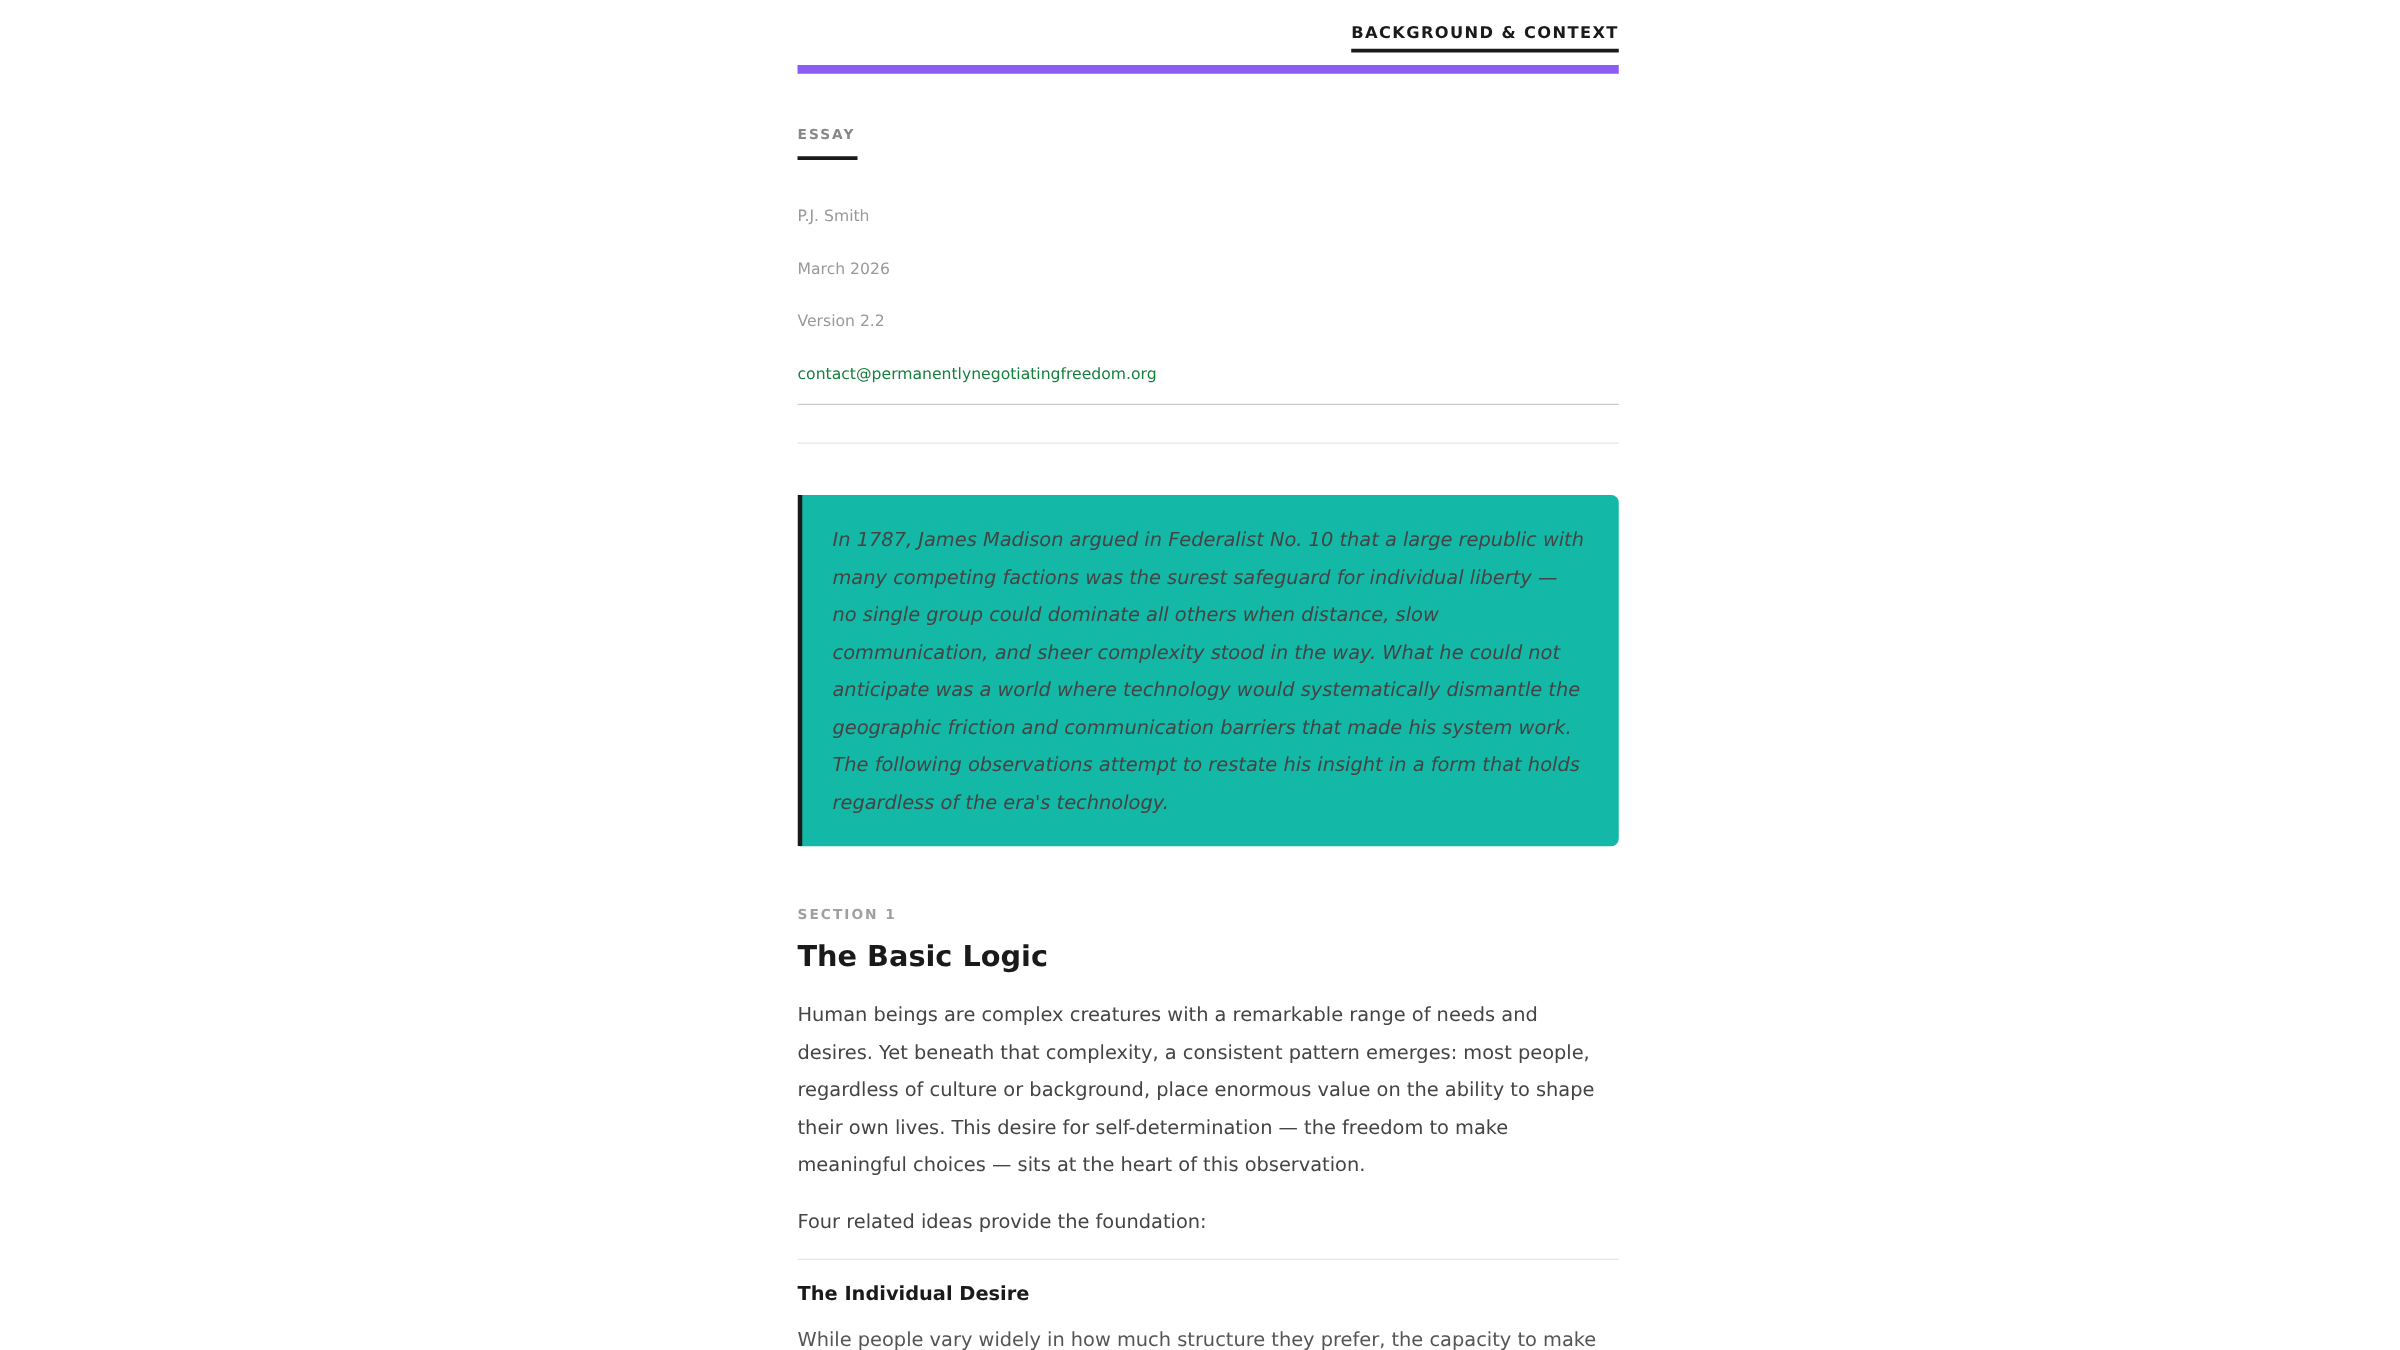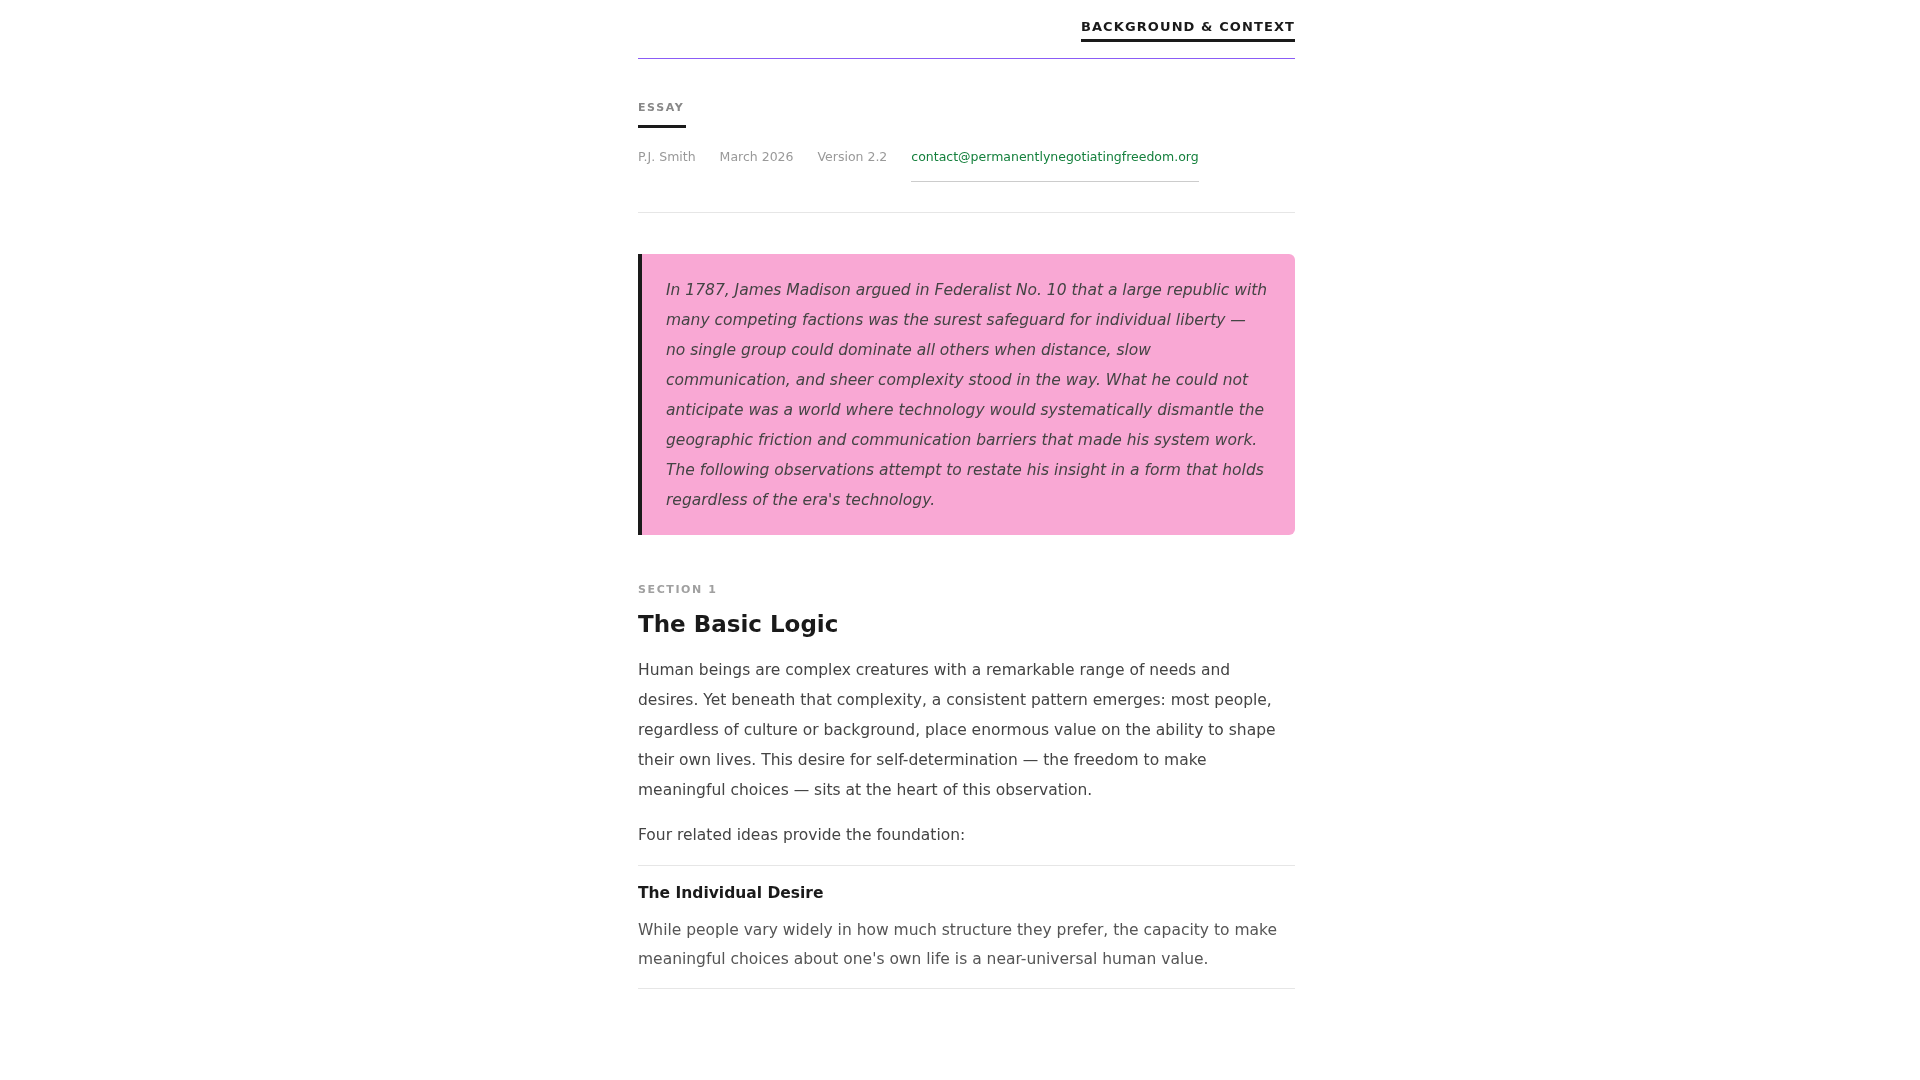--- a/index.html
+++ b/index.html
@@ -1,31 +1,31 @@
 <!DOCTYPE html>
 <html><head>
   <meta charset="utf-8">
   <style>
     * { box-sizing: border-box; margin: 0; padding: 0; }
     html, body { width: 1920px; height: 1080px; overflow: hidden; background: #ffffff; }
     body { font-family: "DejaVu Sans", sans-serif; color: #1a1a1a; }
     .column { position: absolute; left: 638px; width: 657px; top: 0; }
 
-    .topnav { height: 59px; border-bottom: 1px solid #8b5cf6; display: flex; justify-content: flex-end; }
+    .topnav { height: 59px; border-bottom: 7px solid #8b5cf6; display: flex; justify-content: flex-end; }
     .topnav a { display: inline-block; margin-top: 18px; height: 24px; font-size: 13px; font-weight: bold; letter-spacing: 1.1px; color: #1a1a1a; text-decoration: none; border-bottom: 3px solid #1a1a1a; line-height: 17px; }
 
     .header { padding-top: 42px; border-bottom: 1px solid #e6e6e6; padding-bottom: 30px; }
     .kicker { font-size: 11px; font-weight: bold; letter-spacing: 1.6px; color: #888888; line-height: 13px; }
     .title { font-size: 35px; font-weight: bold; color: #1a1a1a; margin-top: 17px; line-height: 42px; }
     .title-rule { width: 48px; height: 3px; background: #1a1a1a; margin-top: 11px; }
     .subtitle { font-size: 22px; font-weight: bold; color: #1a1a1a; margin-top: 16px; line-height: 28px; }
-    .meta { display: flex; gap: 24px; margin-top: 20px; font-size: 12.5px; color: #999999; line-height: 18px; }
+    .meta { display: flex; gap: 24px; margin-top: 36px; font-size: 12.5px; color: #999999; line-height: 18px; flex-direction: column; }
     .meta .email { color: #15803d; text-decoration: none; border-bottom: 1px solid #cccccc; padding-bottom: 15px; }
 
-    .epigraph { margin-top: 41px; background: #f9a8d4; border-left: 4px solid #1a1a1a; border-radius: 0 6px 6px 0; padding: 21px 26px 20px 24px; }
+    .epigraph { margin-top: 41px; background: #14b8a6; border-left: 4px solid #1a1a1a; border-radius: 0 6px 6px 0; padding: 21px 26px 20px 24px; }
     .epigraph p { font-style: italic; font-size: 15.5px; line-height: 30px; color: #444444; }
 
     .section { margin-top: 48px; }
     .section-label { font-size: 11px; font-weight: bold; letter-spacing: 1.6px; color: #a0a0a0; line-height: 13px; }
     .section-title { font-size: 23px; font-weight: bold; color: #1a1a1a; margin-top: 13px; line-height: 30px; }
     .body-text { font-size: 15.5px; line-height: 30px; color: #444444; margin-top: 16px; }
     .body-text.lead-in { margin-top: 15px; }
 
     .idea { border-top: 1px solid #e6e6e6; margin-top: 15px; padding-top: 16px; padding-bottom: 14px; border-bottom: 1px solid #e6e6e6; }
     .idea-title { font-size: 15.5px; font-weight: bold; color: #1a1a1a; line-height: 22px; }

